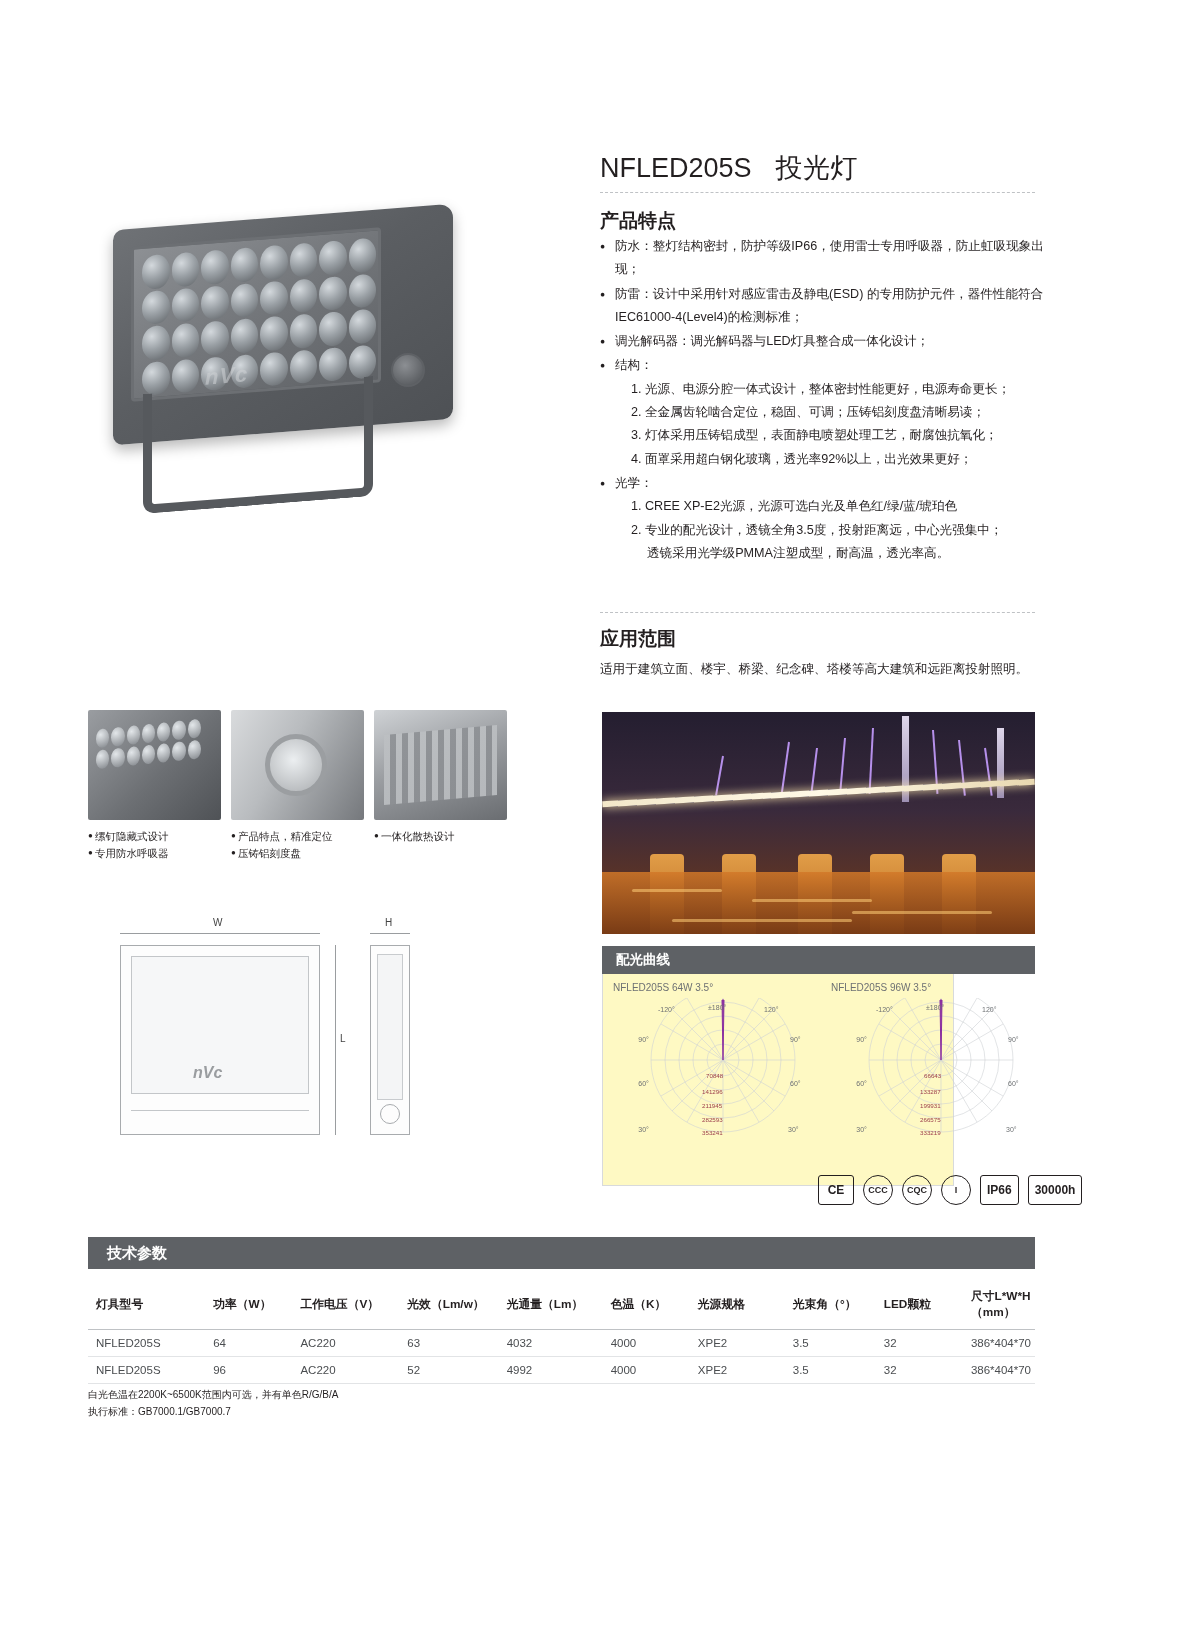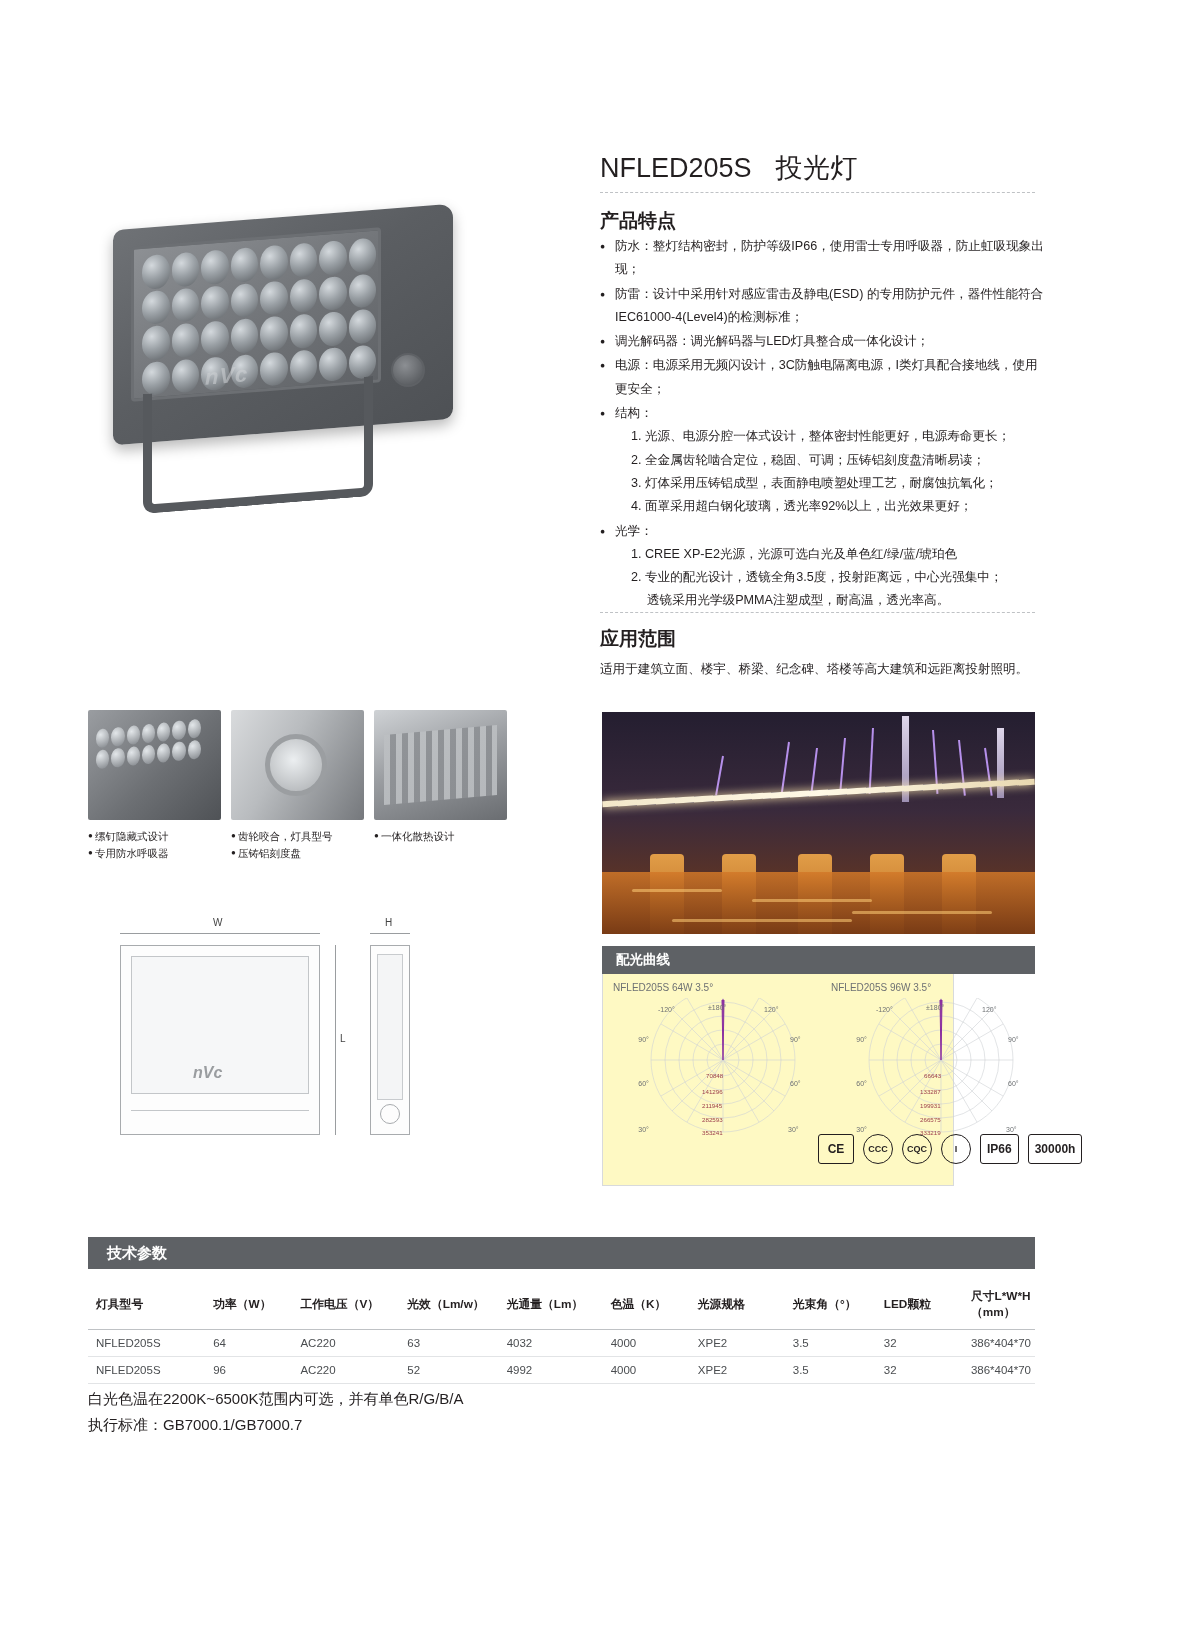--- a/index.html
+++ b/index.html
@@ -114,32 +114,32 @@
 
   .panel-head { position:absolute; left:602px; top:946px; width:433px; height:28px; background:#5e6165; color:#fff;
     font-size:13.5px; font-weight:bold; line-height:28px; padding-left:14px; }
   .panel-body { position:absolute; left:602px; top:974px; width:352px; height:212px; border:1px solid #d8dadc; border-top:none; background:#fef9c3; }
   .curve-label { position:absolute; font-size:10px; color:#6d7073; }
   .polar { position:absolute; width:160px; height:150px; }
   .polar svg { width:100%; height:100%; }
   .polar .val { font-size:6.2px; fill:#9a3c4a; }
   .polar .deg { font-size:7px; fill:#6d7073; }
 
-  .certs { position:absolute; left:790px; top:1134px; display:flex; align-items:center; gap:9px;padding-left:28px; }
+  .certs { position:absolute; left:790px; top:1175px; display:flex; align-items:center; gap:9px;padding-left:28px; }
   .cert { height:30px; min-width:36px; border:1.4px solid #231f20; border-radius:3px; display:flex; align-items:center; justify-content:center;
     font-size:12px; font-weight:bold; padding:0 6px; }
   .cert.round { border-radius:50%; width:30px; min-width:30px; padding:0; font-size:9px;}
 
   
   .tech-head { position:absolute; left:88px; top:1237px; width:947px; height:32px; background:#5e6165; color:#fff;
     font-size:15px; font-weight:bold; line-height:32px; padding-left:19px; }
   table.tech { position:absolute; left:88px; top:1283px; width:947px; border-collapse:collapse; font-size:11.5px; }
   table.tech th { text-align:left; font-weight:bold; padding:6px 4px 8px 8px; border-bottom:1px solid #bfc2c5; color:#231f20; font-size:11.8px;}
   table.tech td { padding:7px 4px 7px 8px; border-bottom:1px solid #e2e4e6; color:#4a4d50; }
-  .notes { position:absolute; left:88px; top:1386px; font-size:15px; line-height:1.7; color:#231f20; }
+  .notes { position:absolute; left:88px; top:1386px; font-size:10px; line-height:1.7; color:#231f20; }
 </style>
 </head>
 <body>
 
 <div class="page">
 
   <div class="hero-img">
     <div class="hero-body"></div>
     <div class="hero-face">
       <div class="lens-grid">
@@ -208,21 +208,21 @@
       <div class="thumb c">
         <div class="fins"></div>
       </div>
     </div>
     <div class="thumb-captions">
       <div class="cap-col">
         <div>缧钉隐藏式设计</div>
         <div>专用防水呼吸器</div>
       </div>
       <div class="cap-col">
-        <div>齿轮咬合，灯具型号</div>
+        <div>产品特点，精准定位</div>
         <div>压铸铝刻度盘</div>
       </div>
       <div class="cap-col">
         <div>一体化散热设计</div>
       </div>
     </div>
   </div>
 
   <div class="dims">
     <div class="dim-line" style="left:25px; top:18px; width:200px; height:1px;"></div>
@@ -248,21 +248,20 @@
     &nbsp;&nbsp;<span>投光灯</span>
   </div>
   <div class="rule" style="top:192px;"></div>
 
   <div class="h2" style="top:208px;">产品特点</div>
 
   <div class="features">
     <div class="feat"><span>防水：整灯结构密封，防护等级IP66，使用雷士专用呼吸器，防止虹吸现象出现；</span></div>
     <div class="feat"><span>防雷：设计中采用针对感应雷击及静电(ESD) 的专用防护元件，器件性能符合IEC61000-4(Level4)的检测标准；</span></div>
     <div class="feat"><span>调光解码器：调光解码器与LED灯具整合成一体化设计；</span></div>
-    <div class="feat"><span>电源：电源采用无频闪设计，3C防触电隔离电源，I类灯具配合接地线，使用更安全；</span></div>
     <div class="feat">
       <span>结构：</span>
       <div class="sub">1. 光源、电源分腔一体式设计，整体密封性能更好，电源寿命更长；</div>
       <div class="sub">2. 全金属齿轮啮合定位，稳固、可调；压铸铝刻度盘清晰易读；</div>
       <div class="sub">3. 灯体采用压铸铝成型，表面静电喷塑处理工艺，耐腐蚀抗氧化；</div>
       <div class="sub">4. 面罩采用超白钢化玻璃，透光率92%以上，出光效果更好；</div>
     </div>
     <div class="feat">
       <span>光学：</span>
       <div class="sub">1. CREE XP-E2光源，光源可选白光及单色红/绿/蓝/琥珀色</div>

